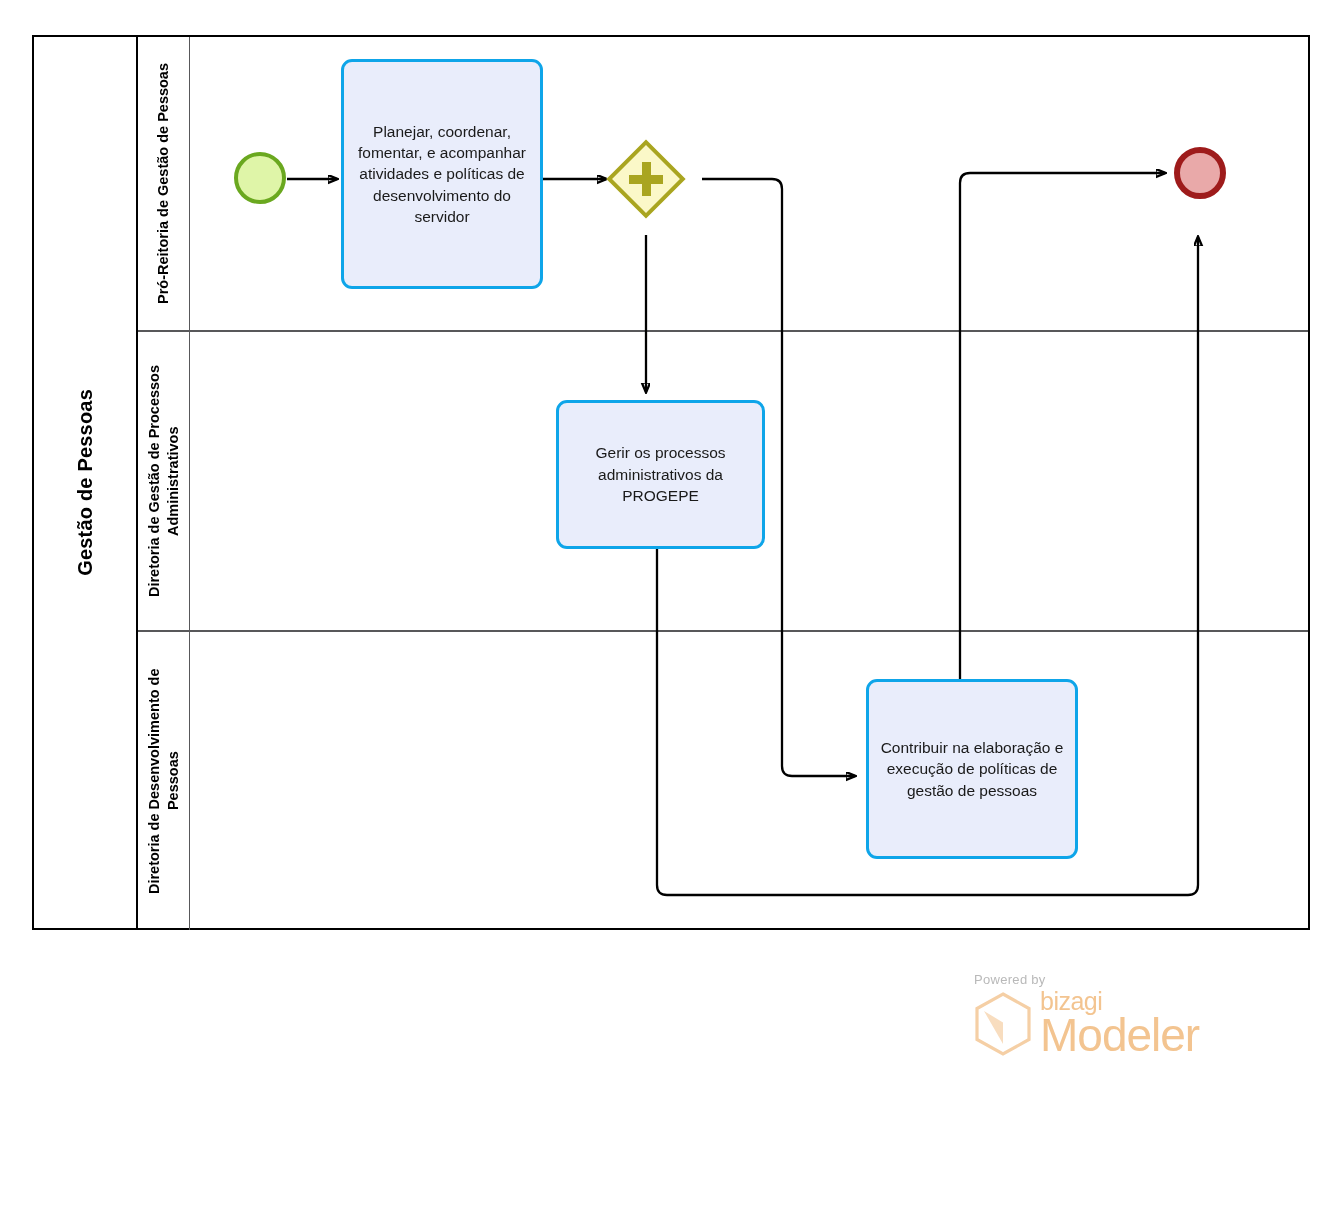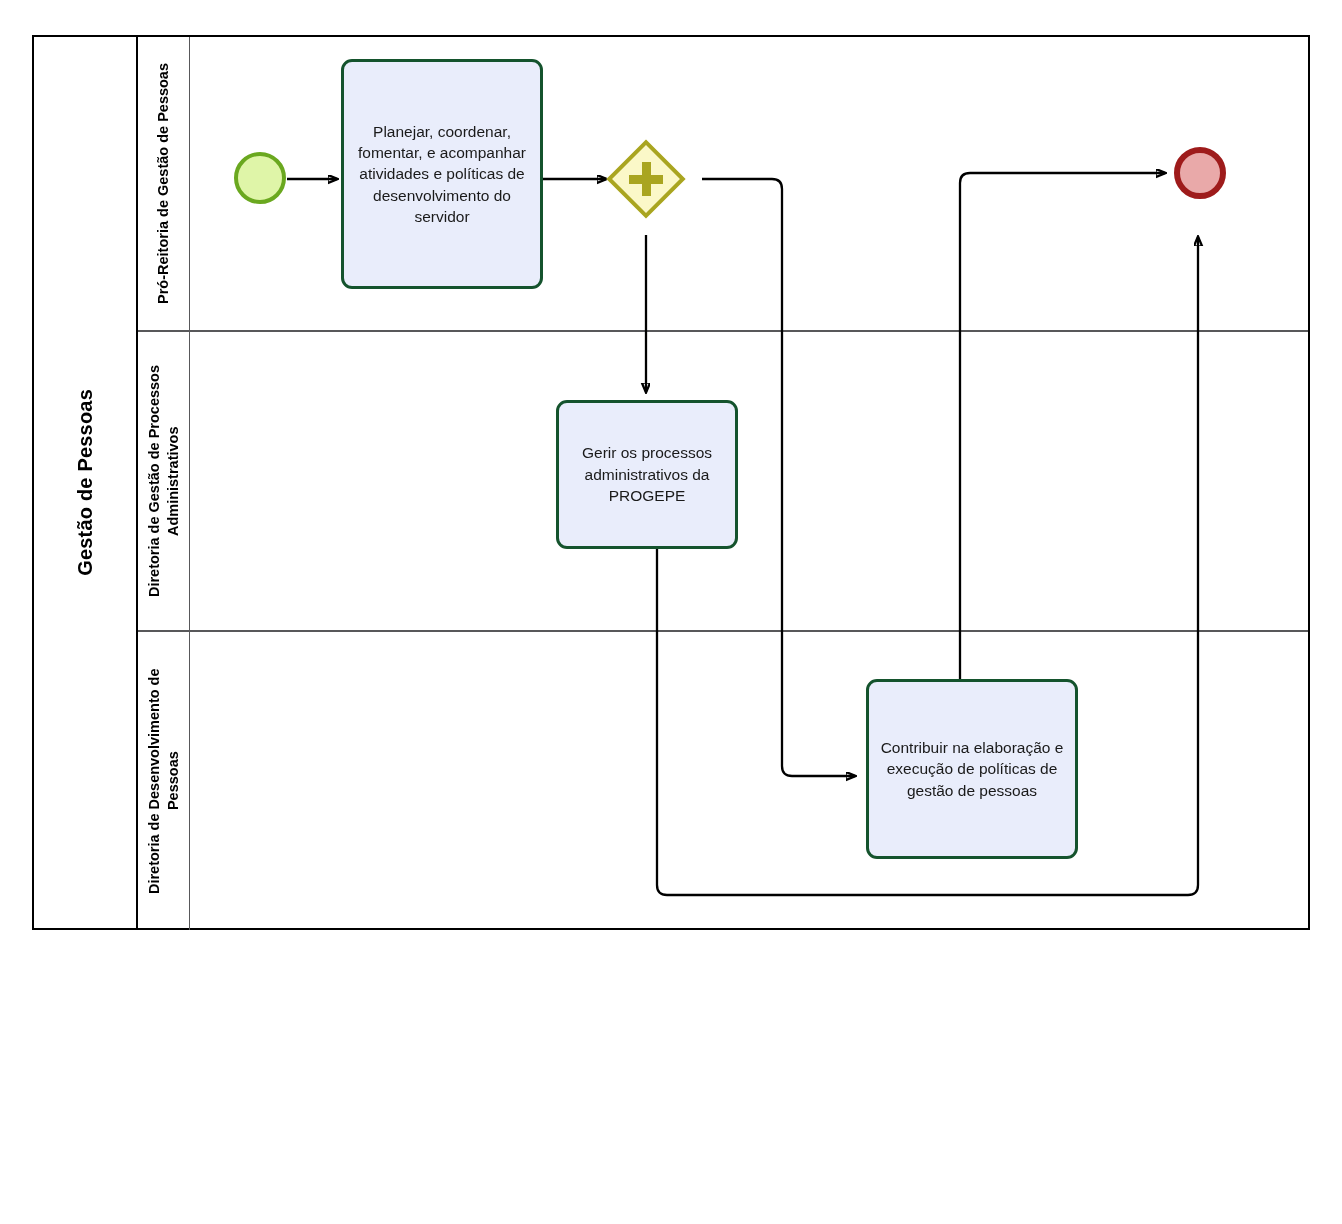--- a/index.html
+++ b/index.html
@@ -121,21 +121,21 @@
     width: 9px; height: 72%;
     margin-left: -4.5px;
   }
   .gateway-plus::after {
     top: 50%; left: 14%;
     height: 9px; width: 72%;
     margin-top: -4.5px;
   }
   .task {
     background: #e9edfb;
-    border: 3px solid #14532d;
+    border: 3px solid #0ea5e9;
     border-radius: 11px;
     box-sizing: border-box;
     display: flex;
     align-items: center;
     justify-content: center;
     text-align: center;
     padding: 12px 6px;
     color: #1a1a1a;
     font-size: 15.5px;
     line-height: 1.38;
@@ -237,24 +237,37 @@
   <div class="node task" style="left:341px; top:59px; width:202px; height:230px;">
     <span>Planejar, coordenar, fomentar, e acompanhar atividades e políticas de desenvolvimento do servidor</span>
   </div>
 
   <div class="node" style="left:618px; top:151px; width:56px; height:56px;">
     <div class="gateway">
       <div class="gateway-plus"></div>
     </div>
   </div>
 
-  <div class="node task" style="left:556px; top:400px; width:182px; height:149px;">
+  <div class="node task" style="left:556px; top:400px; width:209px; height:149px;">
     <span>Gerir os processos administrativos da PROGEPE</span>
   </div>
 
   <div class="node task" style="left:866px; top:679px; width:212px; height:180px;">
     <span>Contribuir na elaboração e execução de políticas de gestão de pessoas</span>
   </div>
 
   <div class="node event-end" style="left:1174px; top:147px;"></div>
 
+  <div class="watermark">
+    <div class="wm-powered">Powered by</div>
+    <div class="wm-row">
+      <svg class="wm-mark" viewBox="0 0 62 66">
+        <path d="M31,3 L57,17.5 L57,48.5 L31,63 L5,48.5 L5,17.5 Z" fill="none" stroke="#f5cfa5" stroke-width="3.2"></path>
+        <path d="M12,20 L31,31.5 L31,53 Z" fill="#f8ddbf" stroke="none"></path>
+      </svg>
+      <div class="wm-words">
+        <div class="wm-bizagi">bizagi</div>
+        <div class="wm-modeler">Modeler</div>
+      </div>
+    </div>
+  </div>
 
 </div>
 
 </body></html>

